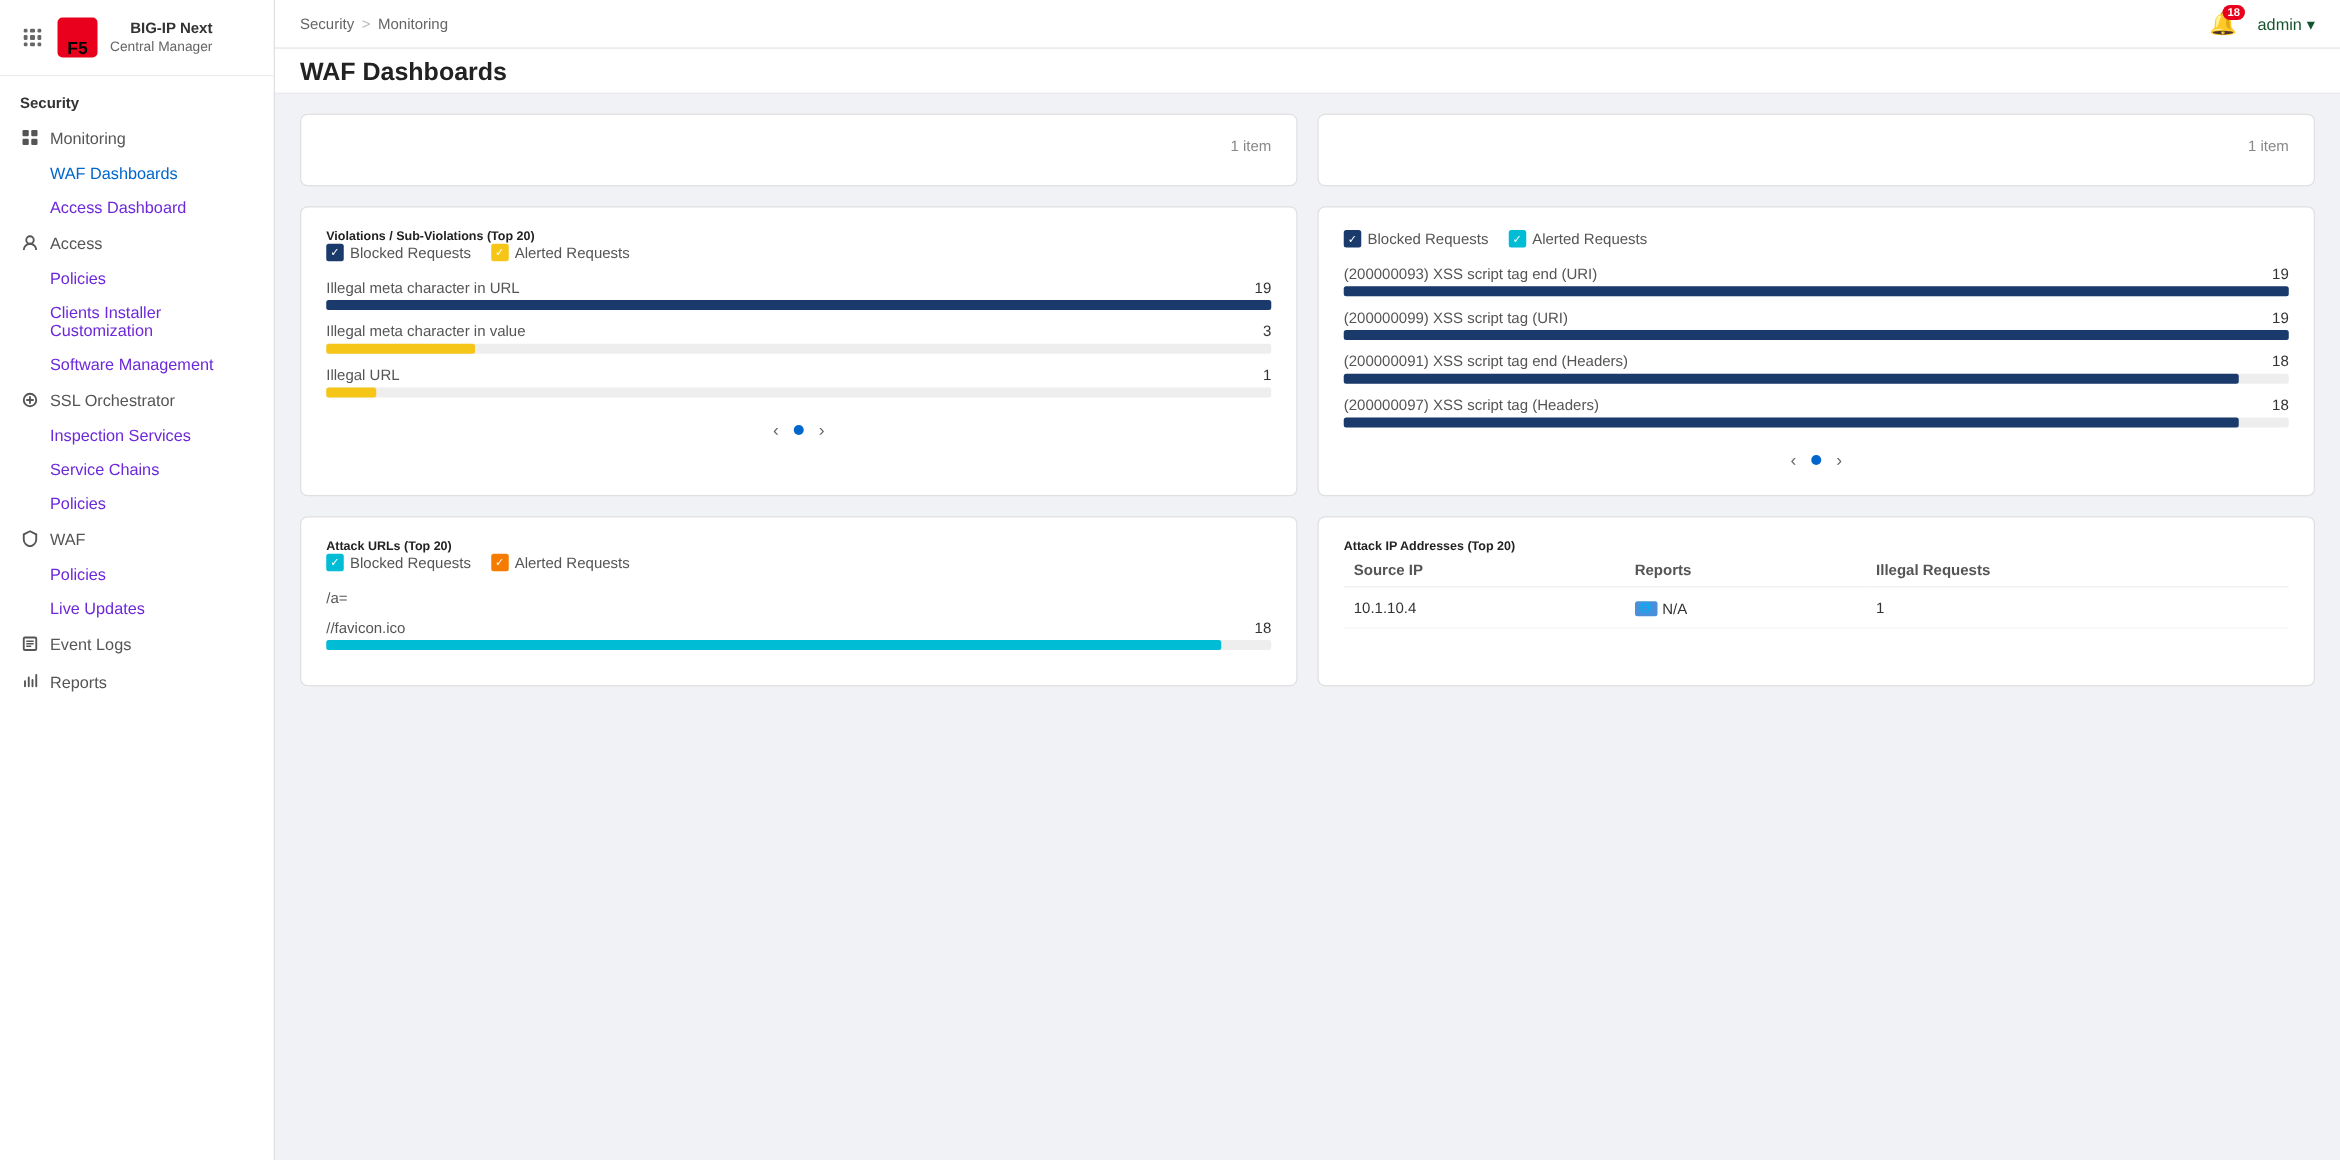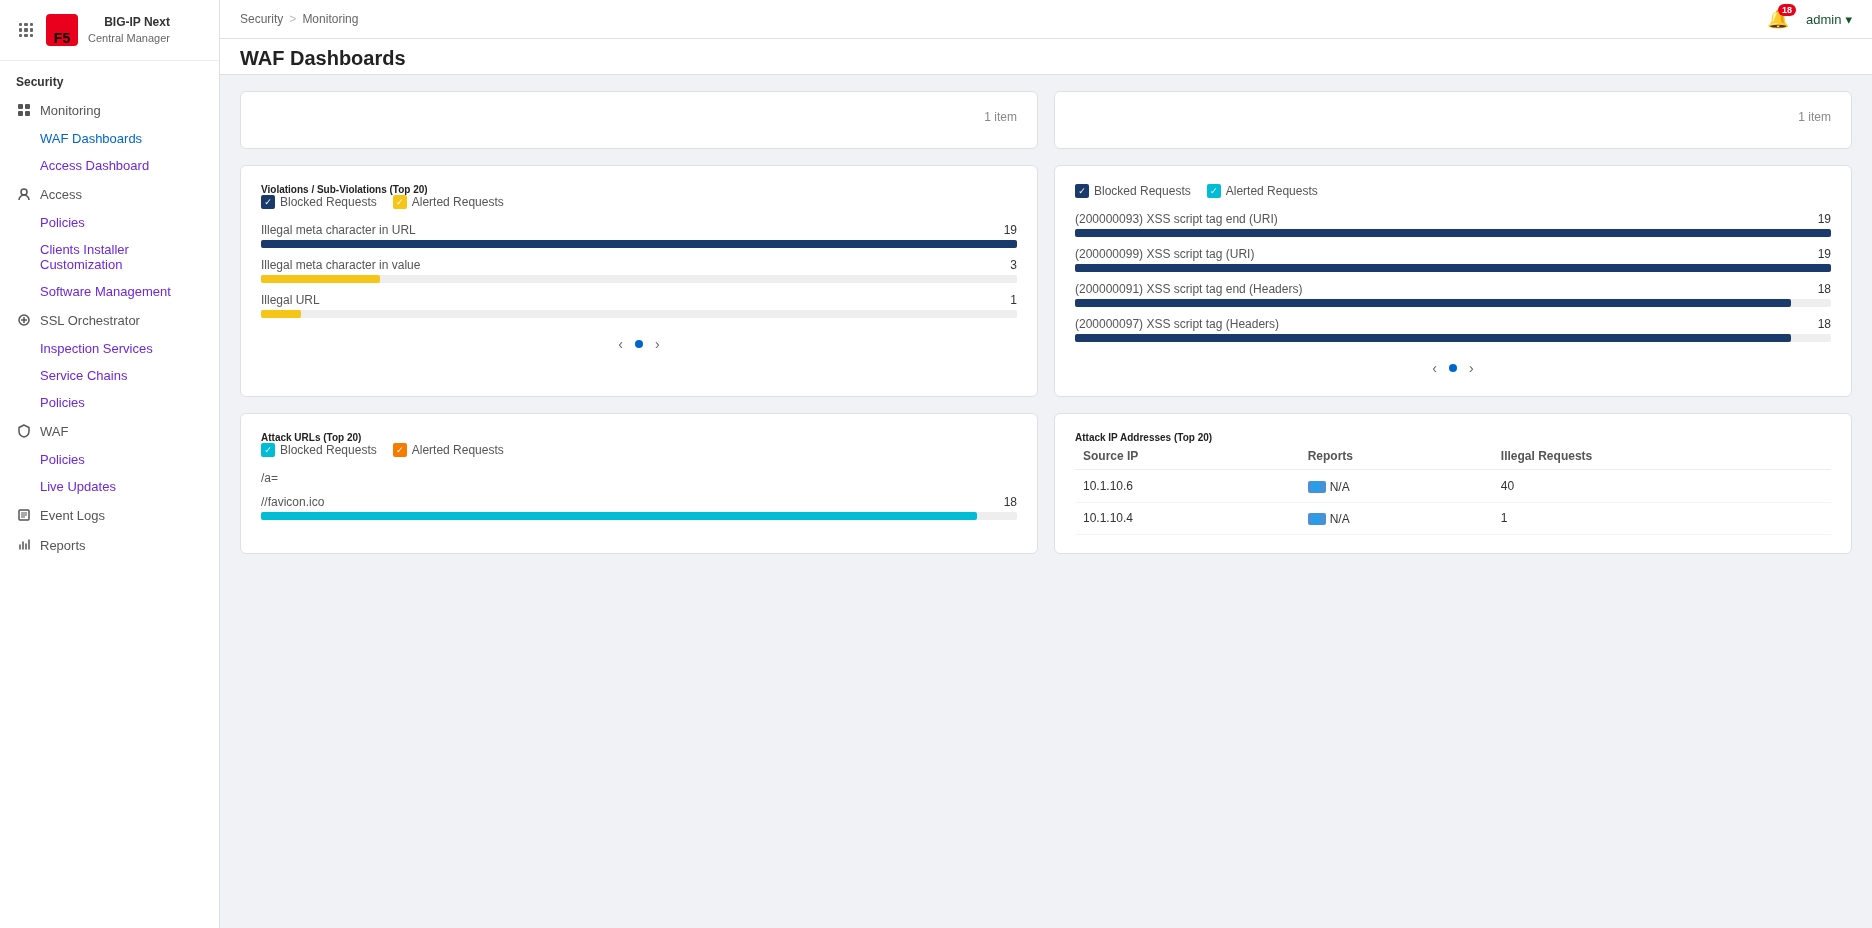--- a/index.html
+++ b/index.html
@@ -380,30 +380,20 @@
         <div class="card-title">Attack IP Addresses (Top 20)</div>
         <table class="data-table">
           <thead>
             <tr>
               <th>Source IP</th>
               <th>Reports</th>
               <th>Illegal Requests</th>
             </tr>
           </thead>
           <tbody id="attack-ips-tbody">
-      <tr>
-        <td>10.1.10.6</td>
-        <td>
-          <span class="location-flag">
-            <span class="flag-icon">🌐</span>
-            N/A
-          </span>
-        </td>
-        <td>40</td>
-      </tr>
       <tr>
         <td>10.1.10.4</td>
         <td>
           <span class="location-flag">
             <span class="flag-icon">🌐</span>
             N/A
           </span>
         </td>
         <td>1</td>
       </tr>

